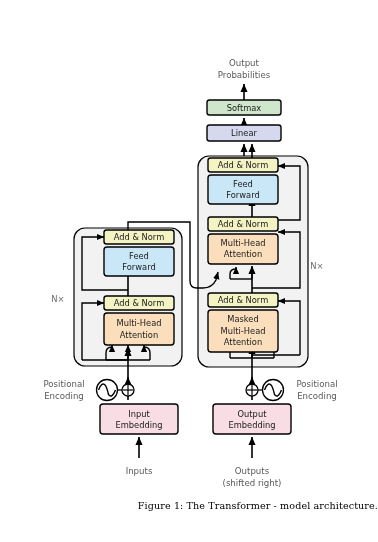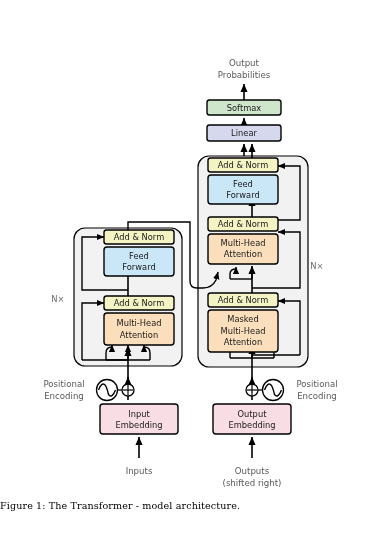--- a/index.html
+++ b/index.html
@@ -40,21 +40,21 @@
     font-size:8.4px;
     fill:#6a6a6a;
     text-anchor:middle;
     dominant-baseline:middle;
   }
   .caption{
     position:absolute;
     left:0;
     top:500px;
     width:378px;
-    text-align:left;
+    text-align:right;
     font-family:"DejaVu Serif", serif;
     font-size:9.6px;
     color:#000000;
     letter-spacing:0.1px;
   }
   .stroke{ stroke:#000000; fill:none; }
 </style>
 </head>
 <body>
 

